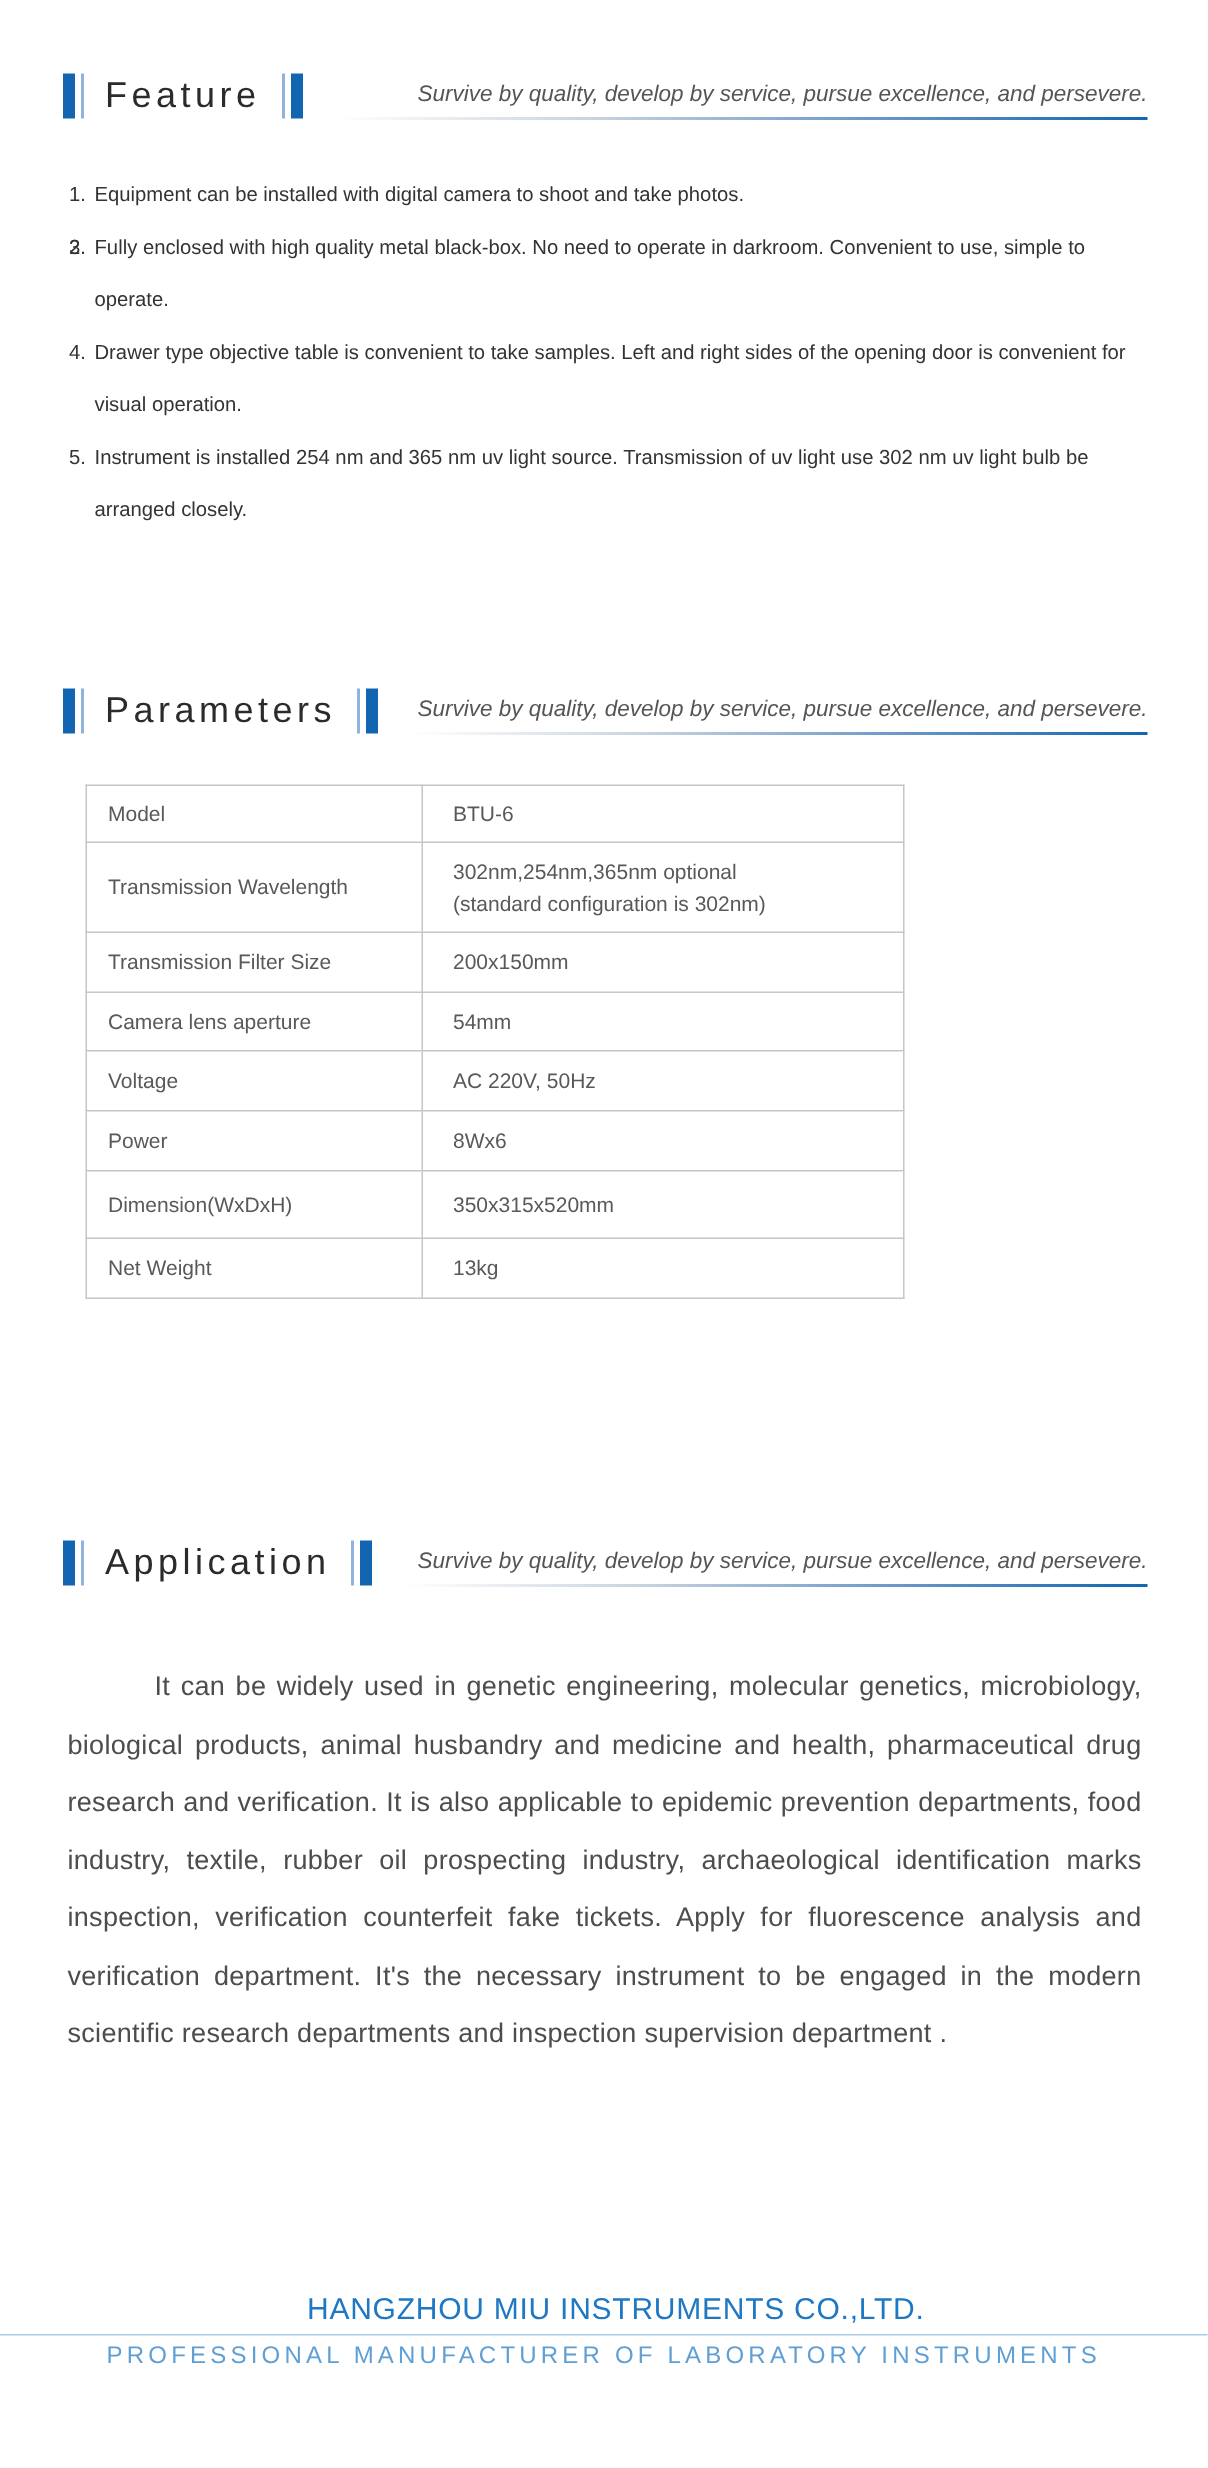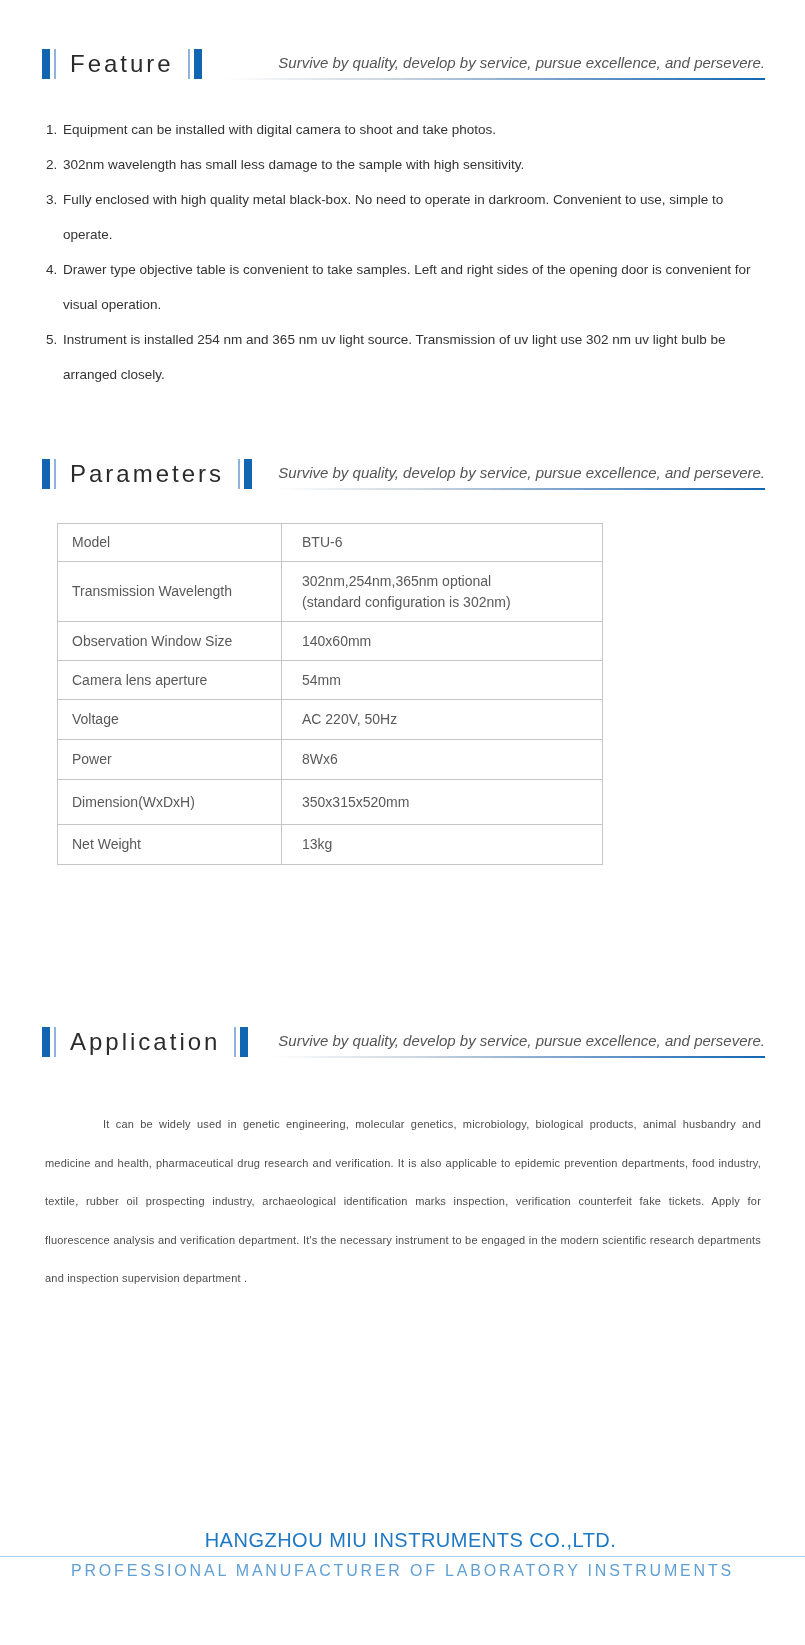--- a/index.html
+++ b/index.html
@@ -56,21 +56,21 @@
   .param-table td{
     border:1px solid #c6c6c6;vertical-align:middle;
     line-height:1.45;
   }
   .param-table td.label{width:208px;padding-left:14px;}
   .param-table td.value{padding-left:20px;white-space:pre-line;}
 
   
   .application-paragraph{
     position:absolute;left:45px;top:1105px;width:716px;
-    font-size:11px;color:#4d4d4d;line-height:38.5px;
+    font-size:18px;color:#4d4d4d;line-height:38.5px;
     text-align:justify;text-align-last:left;text-indent:58px;
     letter-spacing:0.2px;
   }
 
   
   .footer-company{
     position:absolute;left:16px;right:0;top:1529px;
     text-align:center;font-size:20px;font-weight:400;
     color:#1e78c3;letter-spacing:0.5px;
   }
@@ -99,21 +99,20 @@
   </div>
 </div>
 
 <ol class="feature-list">
   <li>
     <span class="num">1.</span>
     <span>Equipment can be installed with digital camera to shoot and take photos.</span>
   </li>
   <li>
     <span class="num">2.</span>
-    <span>302nm wavelength has small less damage to the sample with high sensitivity.</span>
   </li>
   <li>
     <span class="num">3.</span>
     <span>Fully enclosed with high quality metal black-box. No need to operate in darkroom. Convenient to use, simple to operate.</span>
   </li>
   <li>
     <span class="num">4.</span>
     <span>Drawer type objective table is convenient to take samples. Left and right sides of the opening door is convenient for visual operation.</span>
   </li>
   <li>
@@ -140,23 +139,23 @@
   <tbody>
     <tr style="height:38px">
       <td class="label">Model</td>
       <td class="value">BTU-6</td>
     </tr>
     <tr style="height:60px">
       <td class="label">Transmission Wavelength</td>
       <td class="value">302nm,254nm,365nm optional
 (standard configuration is 302nm)</td>
     </tr>
-    <tr style="height:39px">
-      <td class="label">Observation Window Size</td>
-      <td class="value">140x60mm</td>
+    <tr style="height:40px">
+      <td class="label">Transmission Filter Size</td>
+      <td class="value">200x150mm</td>
     </tr>
     <tr style="height:39px">
       <td class="label">Camera lens aperture</td>
       <td class="value">54mm</td>
     </tr>
     <tr style="height:40px">
       <td class="label">Voltage</td>
       <td class="value">AC 220V, 50Hz</td>
     </tr>
     <tr style="height:40px">

